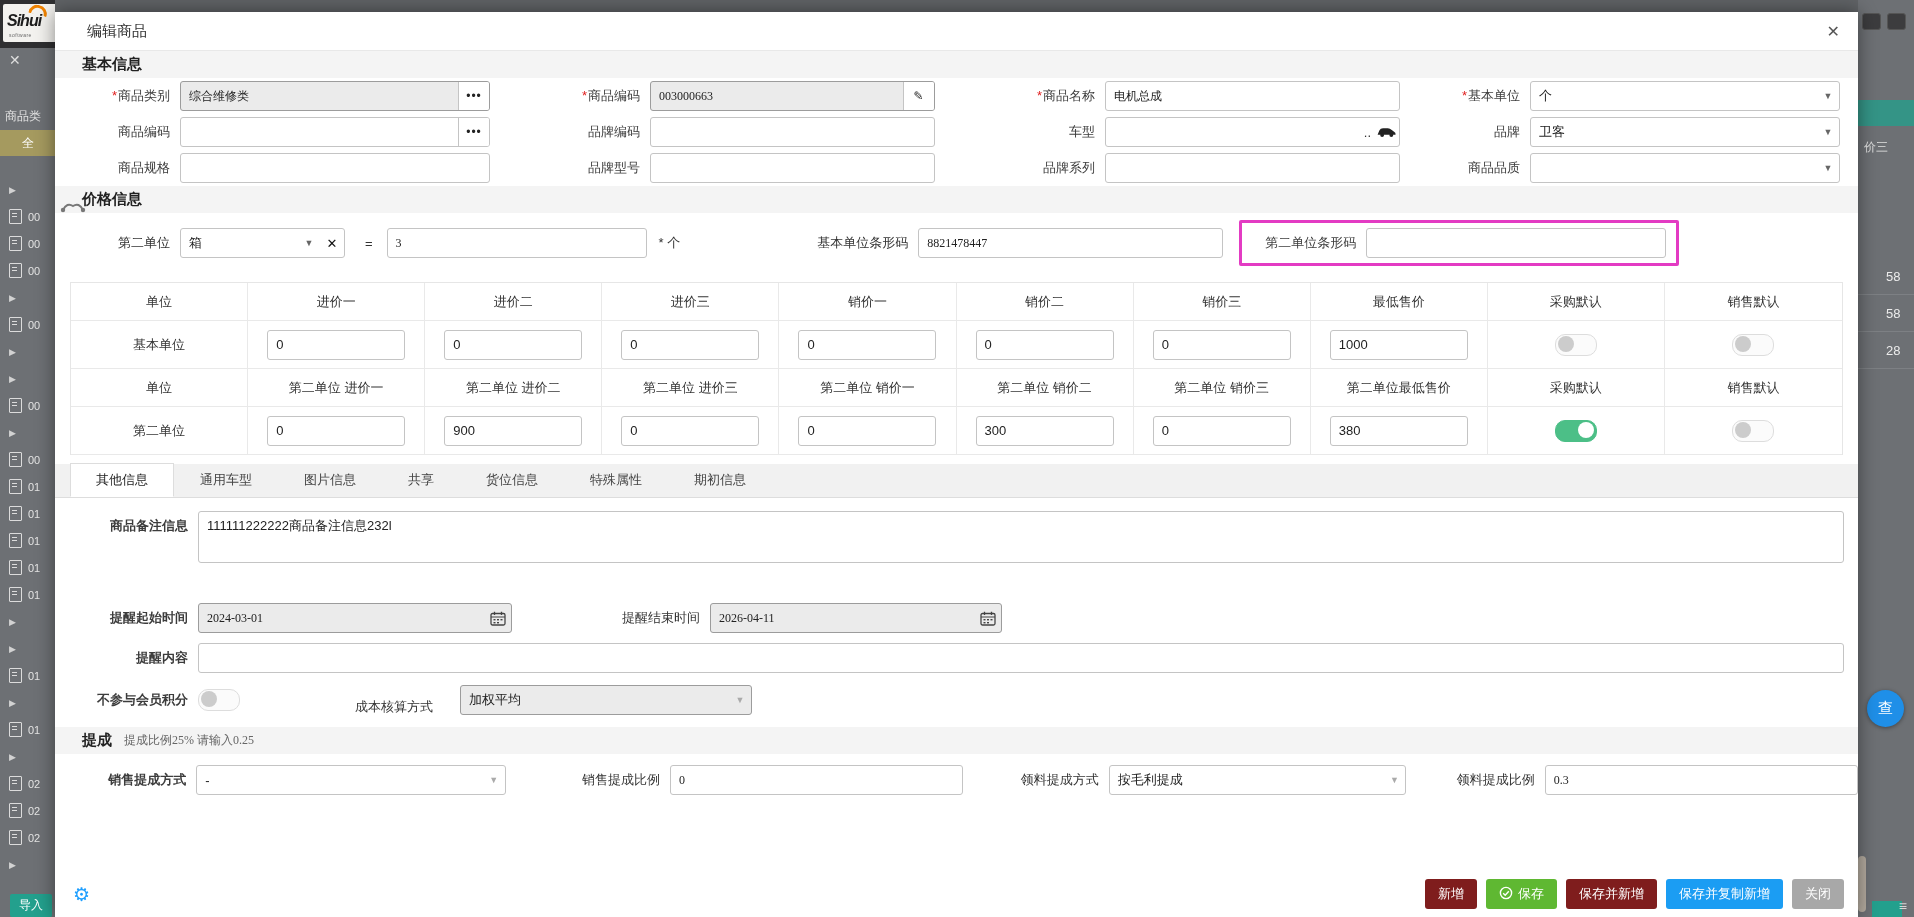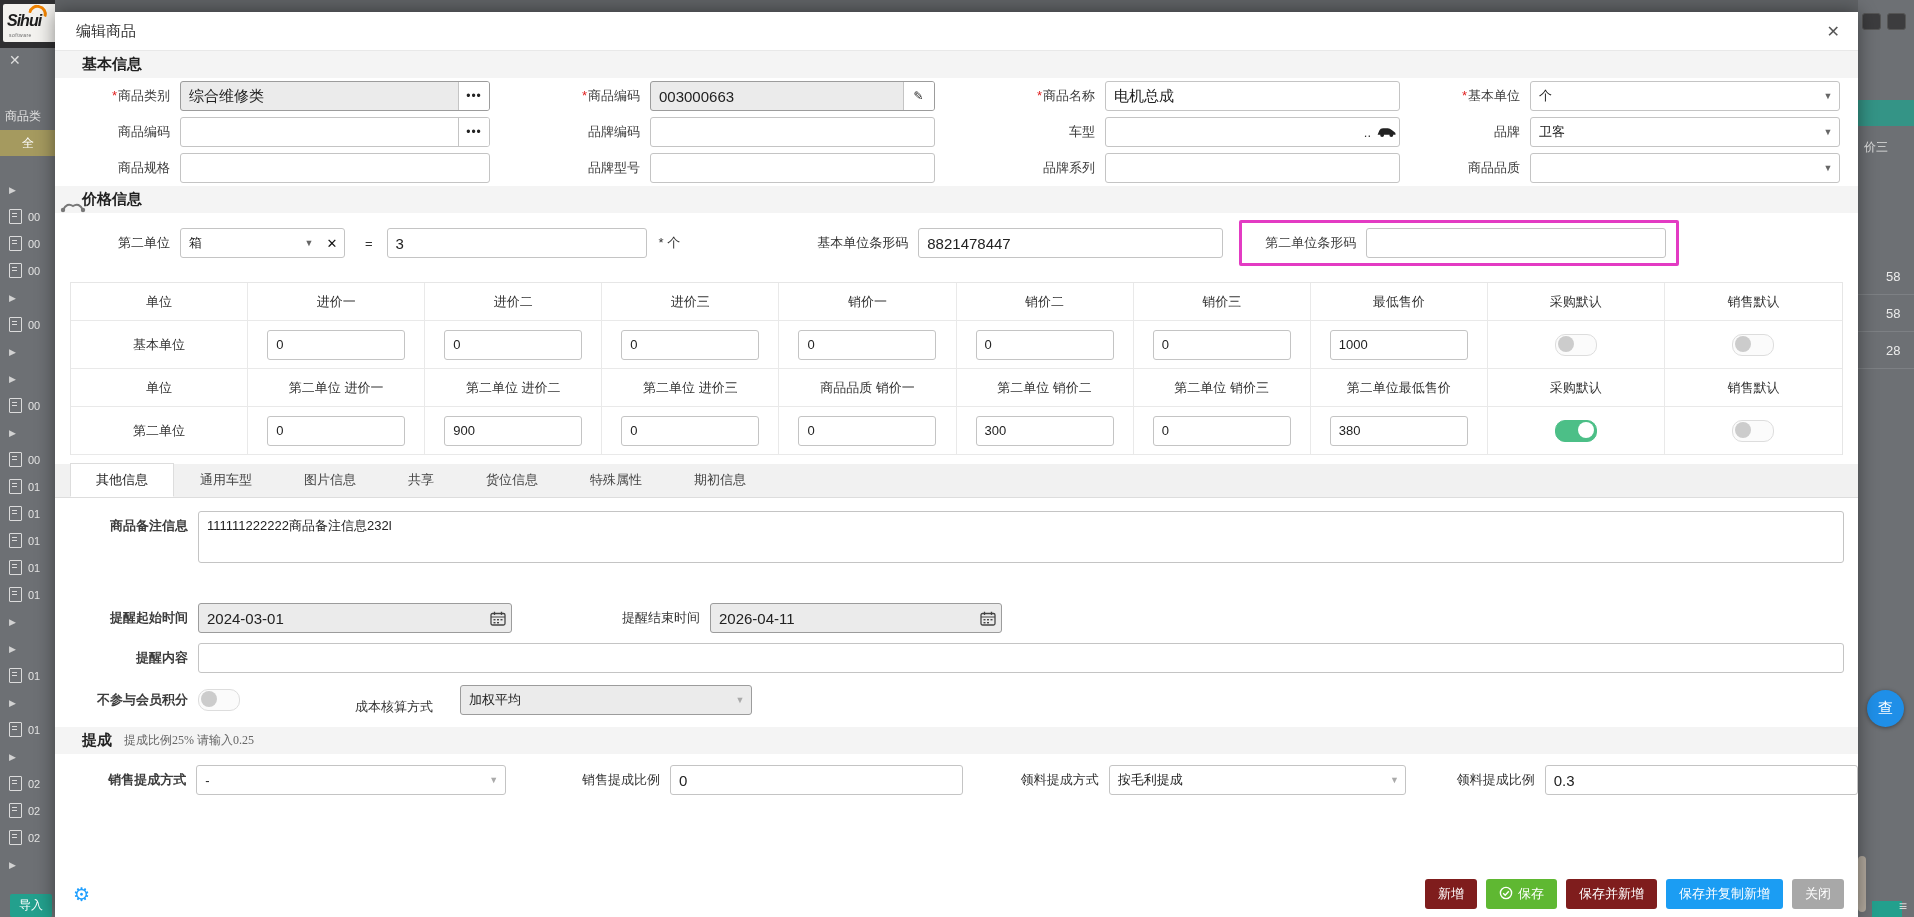--- a/index.html
+++ b/index.html
@@ -37,34 +37,34 @@
   .r-fab{position:absolute;left:9px;top:690px;width:37px;height:37px;border-radius:50%;background:#1f8fe8;
     color:#fff;font-size:15px;display:flex;align-items:center;justify-content:center;box-shadow:0 1px 4px rgba(0,0,0,.4);}
   .r-thumb{position:absolute;left:0;top:856px;width:8px;height:56px;background:#b4ab9f;border-radius:4px;}
   .r-menu{position:absolute;right:7px;bottom:3px;color:#d5d5d5;font-size:14px;}
   .r-btm-teal{position:absolute;left:14px;bottom:0;width:30px;height:16px;background:#23a08d;}
 
   
   .modal{position:absolute;left:55px;top:12px;width:1803px;height:905px;background:#fff;
     box-shadow:0 0 18px rgba(0,0,0,.45);font-size:13px;color:#333;}
   .m-title{height:38px;border-bottom:1px solid #e8e8e8;display:flex;align-items:center;
-    padding:0 18px 0 21px;font-size:15px;color:#333;}
+    padding:0 18px 0 32px;font-size:15px;color:#333;}
   .m-close{margin-left:auto;font-size:16px;color:#555;cursor:pointer;}
   .band{height:27px;background:#f4f4f4;display:flex;align-items:center;gap:12px;
     padding-left:27px;font-size:15px;font-weight:bold;color:#222;}
   .band .hint{font-size:12px;font-weight:normal;color:#666;font-family:Liberation Serif, serif;}
 
   .row-grid{display:grid;grid-template-columns:100px 310px 140px 285px 150px 295px 110px 310px;
     column-gap:10px;align-items:center;padding:3px 0 3px 15px;}
   .lbl{text-align:right;color:#3c3c3c;white-space:nowrap;}
   .star{color:#e02020;margin-right:1px;}
   .fld{display:flex;align-items:center;height:30px;border:1px solid #c4c4c4;border-radius:3px;
     background:#fff;box-sizing:border-box;overflow:hidden;}
   .fld input{flex:1;border:none;outline:none;background:transparent;height:100%;
-    padding:0 8px;font-size:15px;color:#222;font-family:Liberation Sans, sans-serif;min-width:0;}
+    padding:0 8px;font-size:12px;color:#222;font-family:Liberation Serif, serif;min-width:0;}
   .fld.gray{background:#ebebeb;border-color:#9c9c9c;}
   .side-btn{flex:0 0 30px;height:100%;border-left:1px solid #c4c4c4;background:#fff;
     display:flex;align-items:center;justify-content:center;font-size:12px;color:#222;letter-spacing:1px;}
   .caret{flex:0 0 22px;text-align:center;color:#666;font-size:9px;}
   .caret.dim{color:#aaa;}
   .selval{flex:1;padding:0 8px;color:#222;}
   .clearx{flex:0 0 24px;text-align:center;color:#111;font-size:13px;}
   .dots2{color:#333;font-size:13px;margin-right:2px;}
 
   .handlebar{position:absolute;left:4px;top:188px;}
@@ -432,21 +432,21 @@
             <div class="toggle">
               <div class="knob"></div>
             </div>
           </div>
       </div>
       <div class="prow phead">
         <div class="pcell">单位</div>
         <div class="pcell">第二单位 进价一</div>
         <div class="pcell">第二单位 进价二</div>
         <div class="pcell">第二单位 进价三</div>
-        <div class="pcell">商品品质 销价一</div>
+        <div class="pcell">第二单位 销价一</div>
         <div class="pcell">第二单位 销价二</div>
         <div class="pcell">第二单位 销价三</div>
         <div class="pcell">第二单位最低售价</div>
         <div class="pcell">采购默认</div>
         <div class="pcell">销售默认</div>
       </div>
       <div class="prow pdata">
         <div class="pcell">第二单位</div>
         <div class="pcell">
             <input class="in" value="0" style="">

